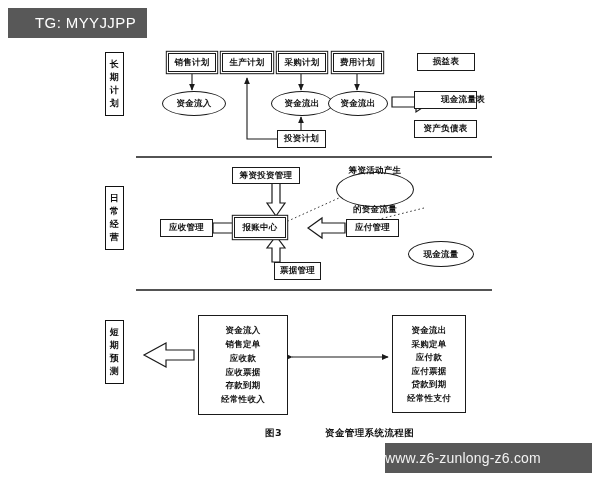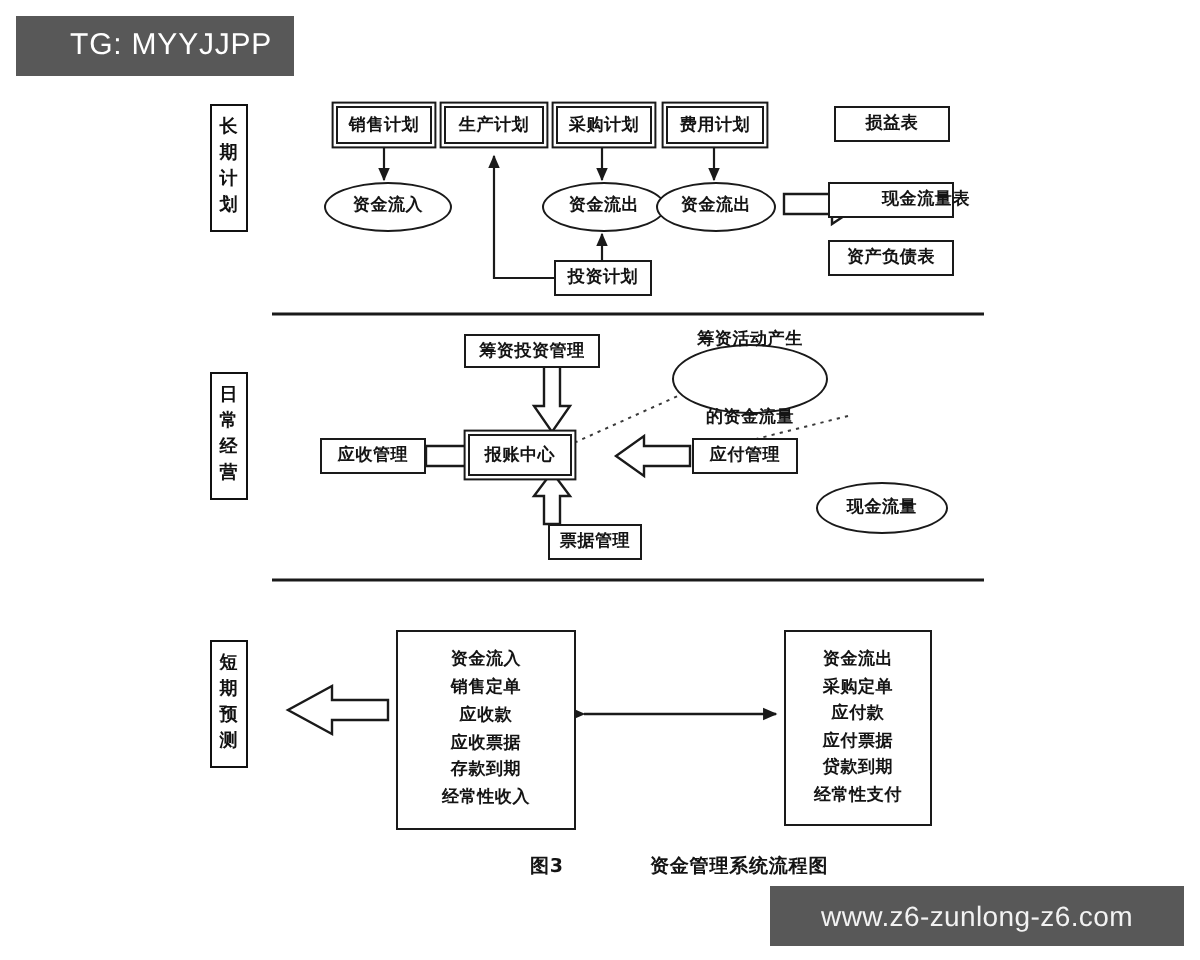--- a/index.html
+++ b/index.html
@@ -18,21 +18,21 @@
     font-size:15px;line-height:1;
     padding:7px 11px 8px 27px;
     letter-spacing:.4px;
     font-family:"Liberation Sans",sans-serif;
   }
   .watermark{
     position:absolute;left:385px;top:443px;
     width:207px;height:30px;
     background:#585858;color:#f2f2f2;
     font-size:14px;line-height:30px;
-    text-align:center;letter-spacing:.2px;
+    letter-spacing:.2px;
     font-family:"Liberation Sans",sans-serif;
   }
 
   
   .node{
     position:absolute;box-sizing:border-box;
     border:1.3px solid #1a1a1a;
     background:#fff;
     color:#141414;
     font-family:"DejaVu Sans",sans-serif;

